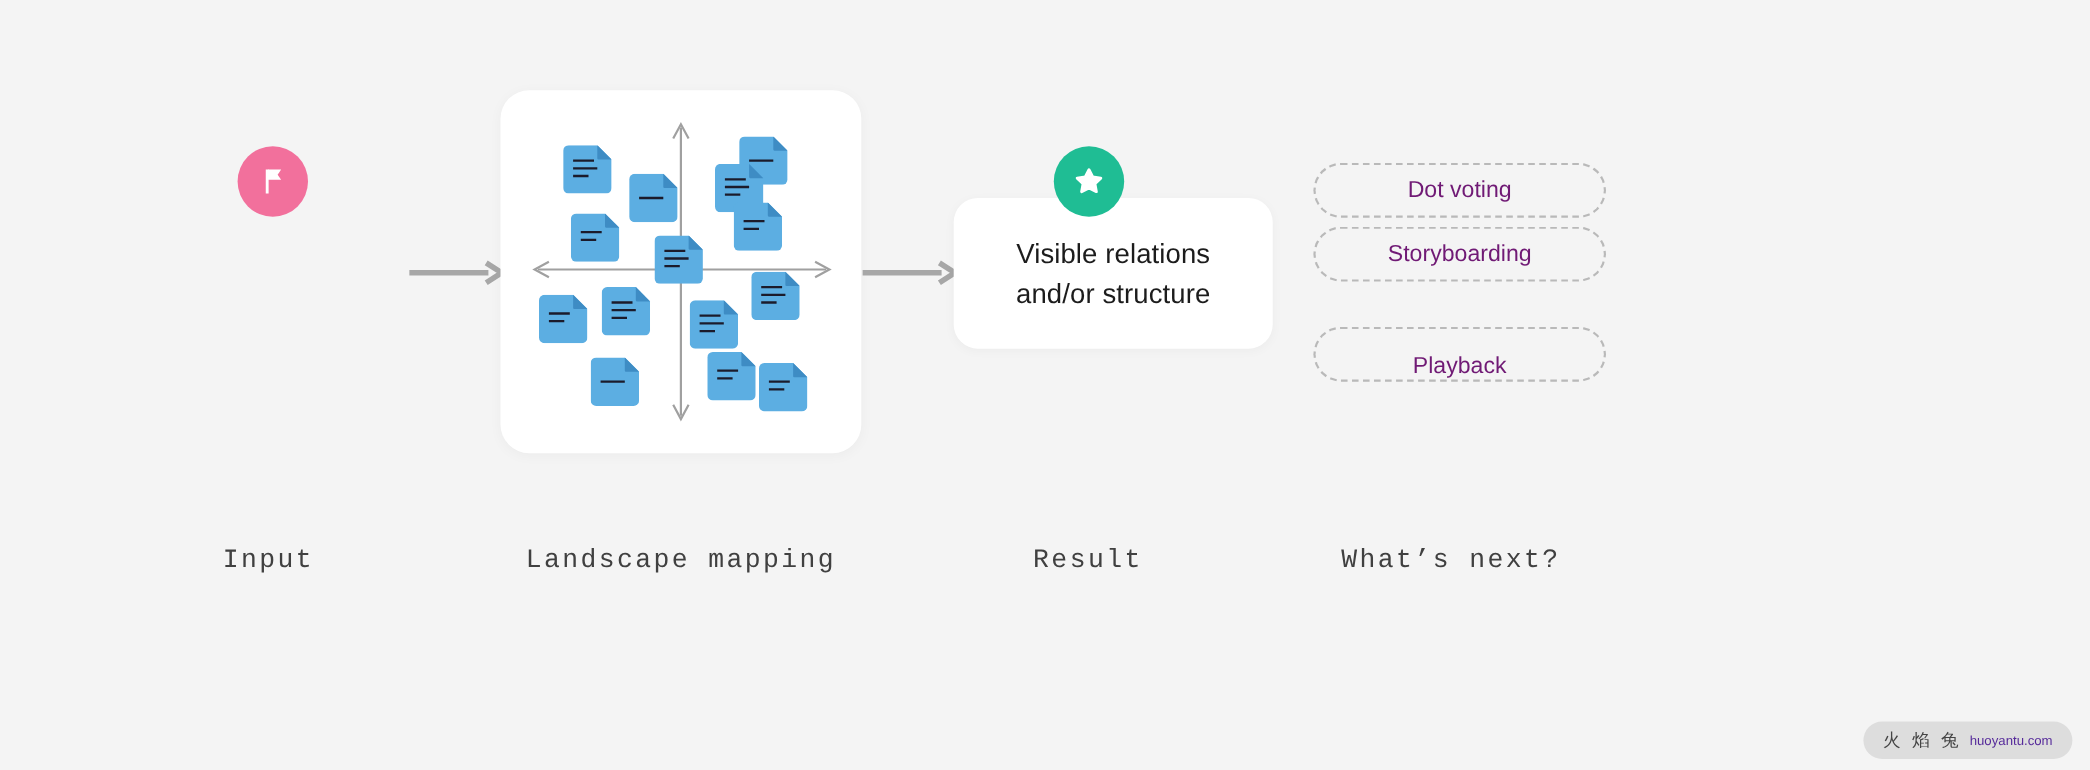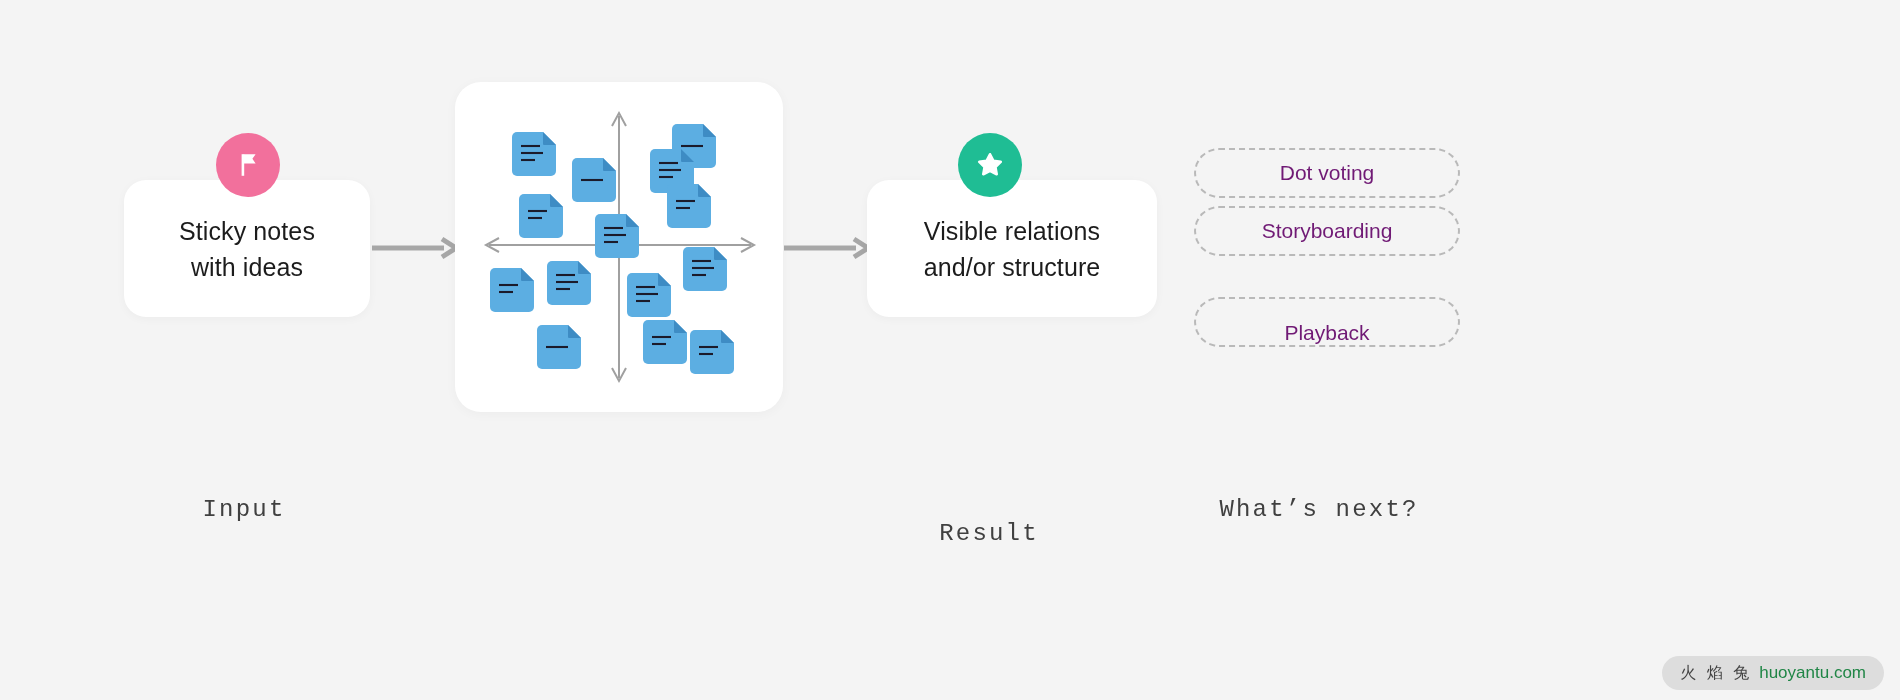--- a/index.html
+++ b/index.html
@@ -133,33 +133,29 @@
     opacity: 0.95;
   }
   #wm-cn {
     font-family: Liberation Sans, sans-serif;
     font-size: 16px;
     color: #3b3b3b;
     letter-spacing: 3px;
   }
   #wm-url {
     font-family: "Liberation Sans", sans-serif;
-    font-size: 17px;
-    color: #15803d;
+    font-size: 12px;
+    color: #4c1d95;
   }
 </style>
 </head>
 <body style="background: rgb(244, 244, 244);">
 
 <div id="stage">
 
-  <div class="card" id="input-card" style="left: 124px; top: 180px; width: 246px; height: 137px;">
-    <div class="card-text">Sticky notes
-with ideas</div>
-  </div>
 
   <div class="badge" id="input-badge" style="left: 216px; top: 133px; background: rgb(242, 112, 156);">
     <span>
       <svg width="30" height="30" viewBox="0 0 30 30" aria-hidden="true">
         <path d="M8.6 4.2 h2.6 v21.6 h-2.6 z" fill="#ffffff"></path>
         <path d="M10.6 4.2 H22.6 l-3.2 4.6 3.2 4.6 H10.6 z" fill="#ffffff"></path>
       </svg>
     </span>
   </div>
 
@@ -342,21 +338,22 @@
       </div>
       <div class="pill" style="left: 1194px; top: 206px; width: 266px;">
         <span class="pill-label">Storyboarding</span>
       </div>
       <div class="pill" style="left: 1194px; top: 297px; width: 266px; align-items: flex-end;">
         <span class="pill-label">Playback</span>
       </div>
     </div>
 
   <div class="caption" id="cap-input" style="left: 244px; top: 496px;">Input</div>
-  <div class="caption" id="cap-result" style="left: 989px; top: 520px;">Result</div>
+  <div class="caption" id="cap-landscape" style="left: 619px; top: 496px;">Landscape mapping</div>
+  <div class="caption" id="cap-result" style="left: 989px; top: 496px;">Result</div>
   <div class="caption" id="cap-next" style="left: 1319px; top: 496px;">What’s next?</div>
 
   <div id="watermark">
     <span id="wm-cn">火 焰 兔</span>
     <span id="wm-url">huoyantu.com</span>
   </div>
 
 </div>
 
 </body></html>

